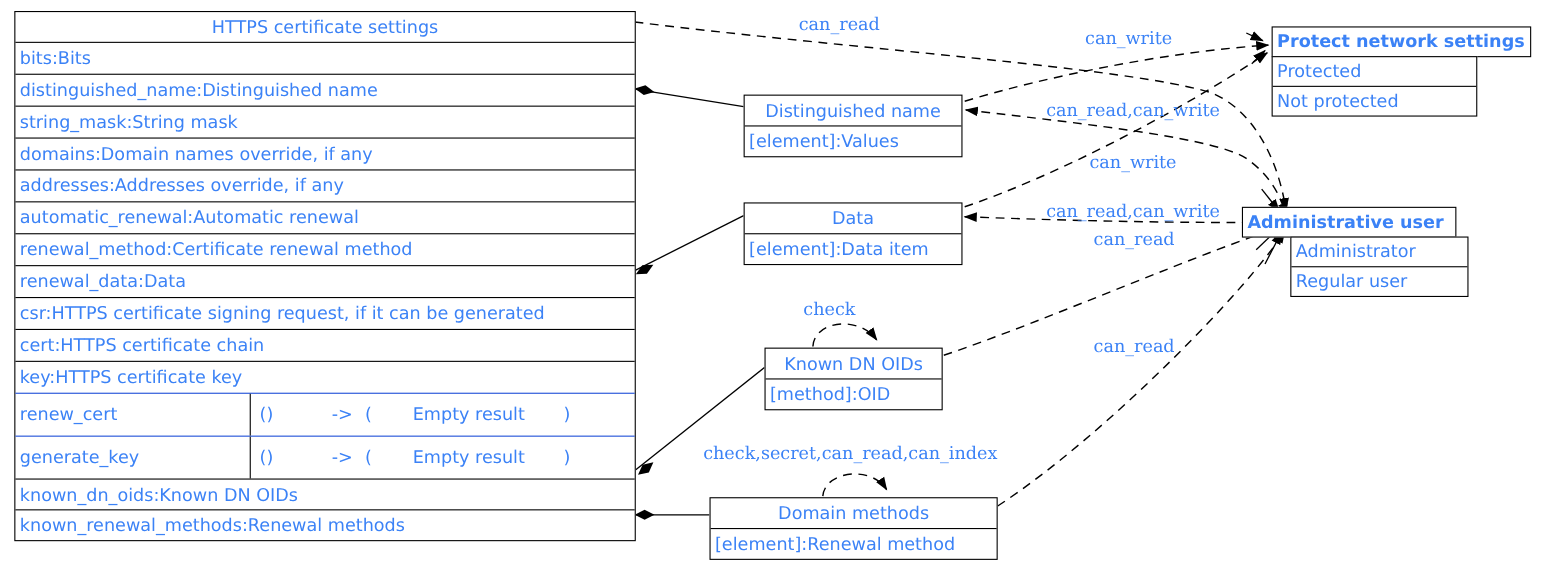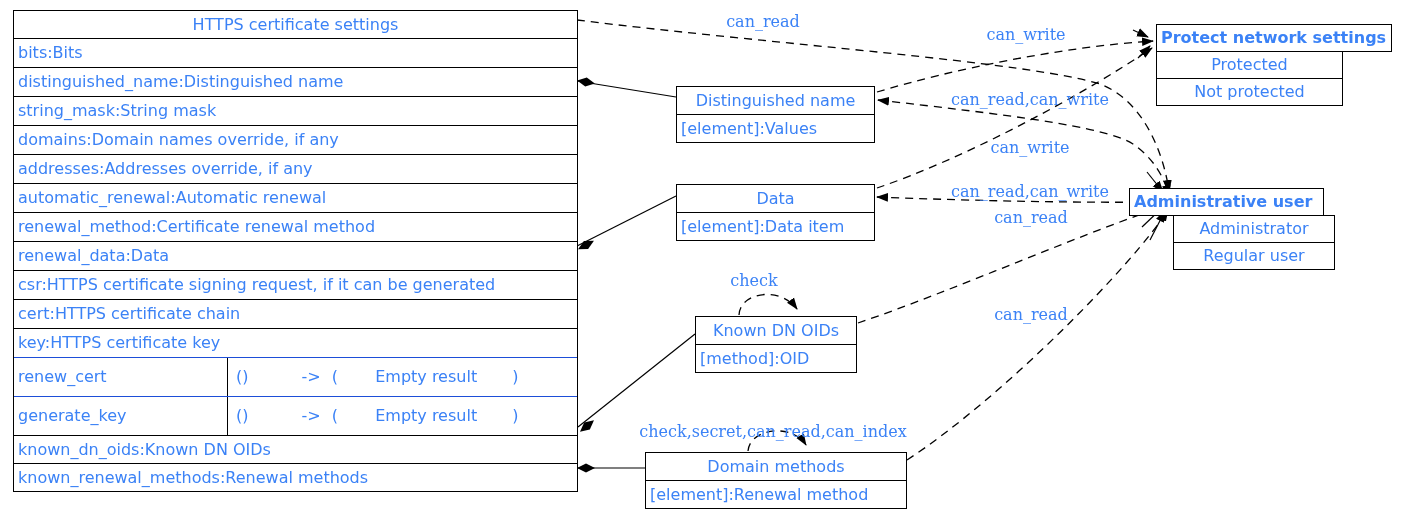--- a/index.html
+++ b/index.html
@@ -14,21 +14,21 @@
   .mrow{display:flex;height:38px;line-height:38px;border-top:1px solid #1d4ed8;}
   .mname{width:205px;border-right:1px solid #000;padding:0 4px;white-space:nowrap;}
   .msig{flex:1;padding:0 4px;white-space:nowrap;}
   .msig .p1{margin-left:4px;}
   .msig .p2{margin-left:48px;}
   .msig .p3{margin-left:6px;}
   .msig .p4{margin-left:32px;}
   .msig .p5{margin-left:30px;}
   .acl-title{position:absolute;border:1px solid #000;background:#fff;height:26px;line-height:26px;padding:0 4px;white-space:nowrap;font-weight:bold;}
   .acl-rows{position:absolute;border:1px solid #000;background:#fff;}
-  .acl-rows .row{height:26px;line-height:26px;text-align:center;}
+  .acl-rows .row{height:26px;line-height:26px;}
   .elabel{position:absolute;font-family:"DejaVu Serif","Liberation Serif",serif;font-size:16px;
           transform:translateX(-50%);white-space:nowrap;background:transparent;}
 </style>
 </head>
 <body>
 
 <div class="stage">
 
   <svg class="edges-layer" width="1407" height="520" viewBox="0 0 1407 520" xmlns="http://www.w3.org/2000/svg">
     <defs>
@@ -144,15 +144,15 @@
   </div>
 
   <div class="elabel" style="left:763px;top:12px;">can_read</div>
   <div class="elabel" style="left:1026px;top:25px;">can_write</div>
   <div class="elabel" style="left:1030px;top:90px;">can_read,can_write</div>
   <div class="elabel" style="left:1030px;top:138px;">can_write</div>
   <div class="elabel" style="left:1030px;top:182px;">can_read,can_write</div>
   <div class="elabel" style="left:1031px;top:208px;">can_read</div>
   <div class="elabel" style="left:1031px;top:305px;">can_read</div>
   <div class="elabel" style="left:754px;top:271px;">check</div>
-  <div class="elabel" style="left:773px;top:402px;margin-top:20px;">check,secret,can_read,can_index</div>
+  <div class="elabel" style="left:773px;top:402px;">check,secret,can_read,can_index</div>
 
 </div>
 
 </body></html>

